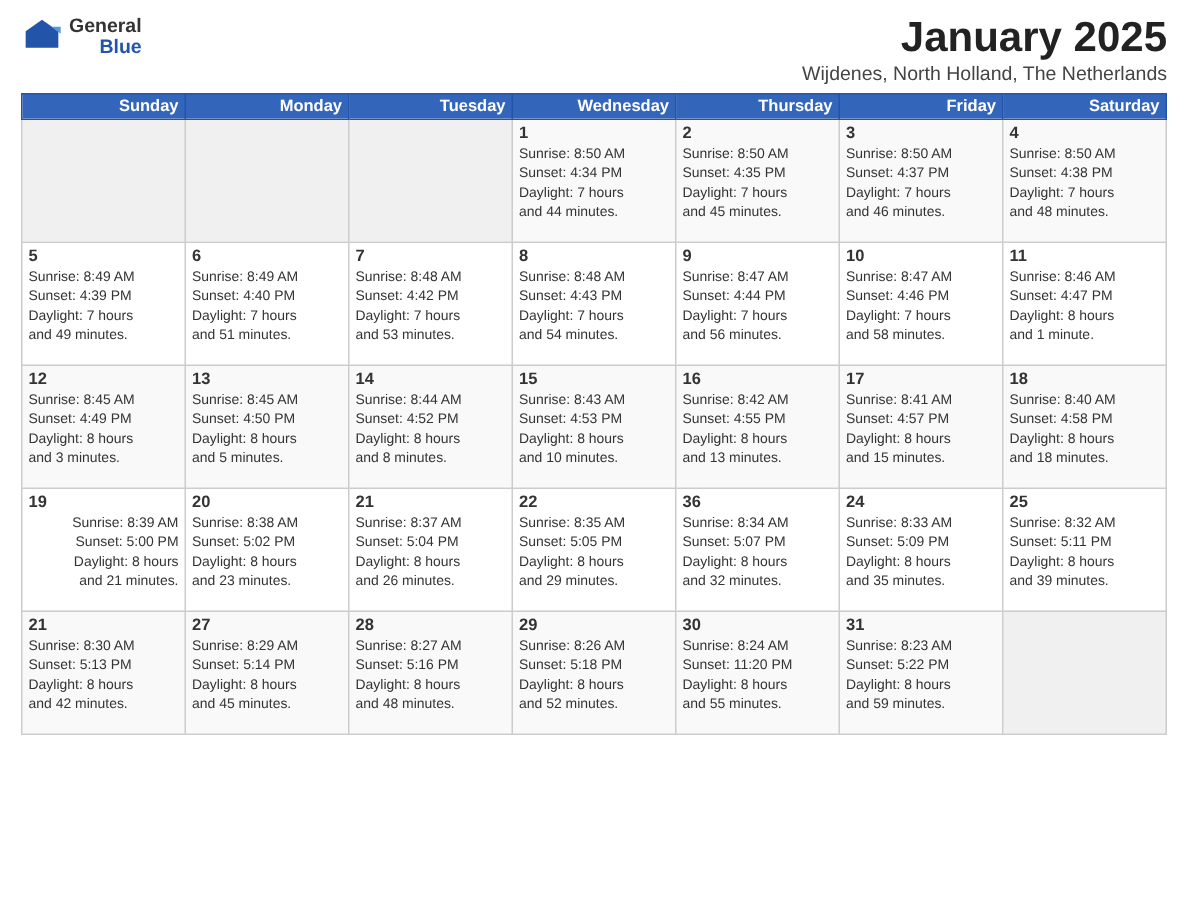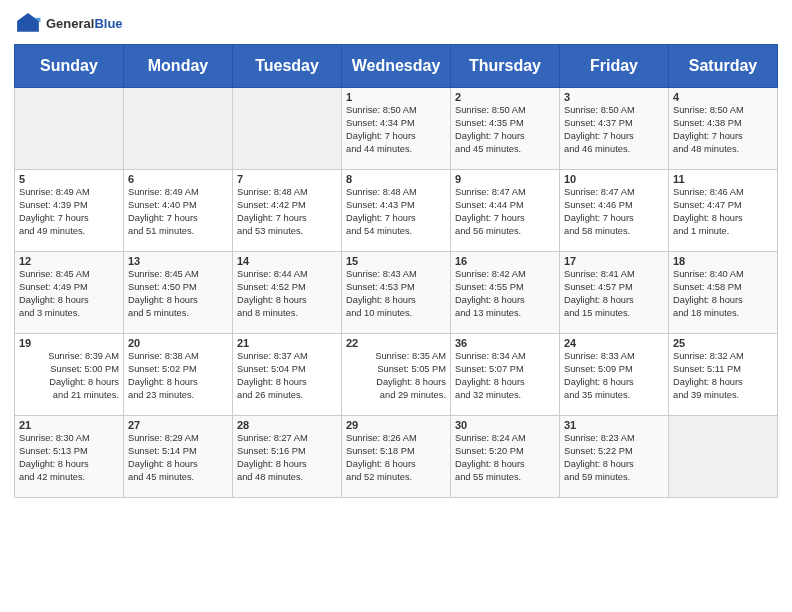--- a/index.html
+++ b/index.html
@@ -20,21 +20,21 @@
       align-items: flex-start;
       margin-bottom: 6px;
     }
     .logo {
       display: flex;
       align-items: center;
       gap: 4px;
     }
     .logo-text {
       display: flex;
-      flex-direction: row;
+      flex-direction: column;
       font-size: 13px;
       font-weight: bold;
       line-height: 1.1;
     }
     .logo-general { color: #333; }
     .logo-blue { color: #2255aa; text-align: right; }
     .logo-icon {
       width: 28px;
       height: 28px;
     }
@@ -52,24 +52,24 @@
       color: #444;
     }
     table {
       width: 100%;
       border-collapse: collapse;
       table-layout: fixed;
     }
     thead tr th {
       background: #3366bb;
       color: #fff;
-      font-size: 16px;
+      font-size: 11px;
       font-weight: bold;
-      padding: 12px 4px;
-      text-align: center;
+      padding: 2px 4px;
+      text-align: right;
       border: 1px solid #2255aa;
     }
     tbody tr td {
       border: 1px solid #ccc;
       vertical-align: top;
       padding: 3px 4px;
       font-size: 9.5px;
       color: #222;
       height: 82px;
       background: #fff;
@@ -101,20 +101,24 @@
     <div class="logo">
       <svg class="logo-icon" viewBox="0 0 36 36">
         <polygon points="18,4 32,14 32,28 18,28 4,28 4,14" fill="#2255aa"></polygon>
         <polygon points="26,10 34,16 34,10" fill="#5599dd"></polygon>
       </svg>
       <div class="logo-text">
         <span class="logo-general">General</span>
         <span class="logo-blue">Blue</span>
       </div>
     </div>
+    <div class="title-block">
+      <div class="month-title">January 2025</div>
+      <div class="location">Wijdenes, North Holland, The Netherlands</div>
+    </div>
   </div>
 
   <table>
     <thead>
       <tr>
       <th>Sunday</th>
           <th>Monday</th>
           <th>Tuesday</th>
           <th>Wednesday</th>
           <th>Thursday</th>
@@ -275,21 +279,21 @@
           </td>
           <td>
             <span class="day-number">21</span>
             <div class="day-info" style="white-space: pre-line;">Sunrise: 8:37 AM
 Sunset: 5:04 PM
 Daylight: 8 hours
 and 26 minutes.</div>
           </td>
           <td>
             <span class="day-number">22</span>
-            <div class="day-info" style="white-space: pre-line; text-align: right;">Sunrise: 8:35 AM
+            <div class="day-info" style="white-space: pre-line;">Sunrise: 8:35 AM
 Sunset: 5:05 PM
 Daylight: 8 hours
 and 29 minutes.</div>
           </td>
           <td>
             <span class="day-number">36</span>
             <div class="day-info" style="white-space: pre-line;">Sunrise: 8:34 AM
 Sunset: 5:07 PM
 Daylight: 8 hours
 and 32 minutes.</div>
@@ -334,21 +338,21 @@
           <td>
             <span class="day-number">29</span>
             <div class="day-info" style="white-space: pre-line;">Sunrise: 8:26 AM
 Sunset: 5:18 PM
 Daylight: 8 hours
 and 52 minutes.</div>
           </td>
           <td>
             <span class="day-number">30</span>
             <div class="day-info" style="white-space: pre-line;">Sunrise: 8:24 AM
-Sunset: 5:20 PM
+Sunset: 11:20 PM
 Daylight: 8 hours
 and 55 minutes.</div>
           </td>
           <td>
             <span class="day-number">31</span>
             <div class="day-info" style="white-space: pre-line;">Sunrise: 8:23 AM
 Sunset: 5:22 PM
 Daylight: 8 hours
 and 59 minutes.</div>
           </td>

